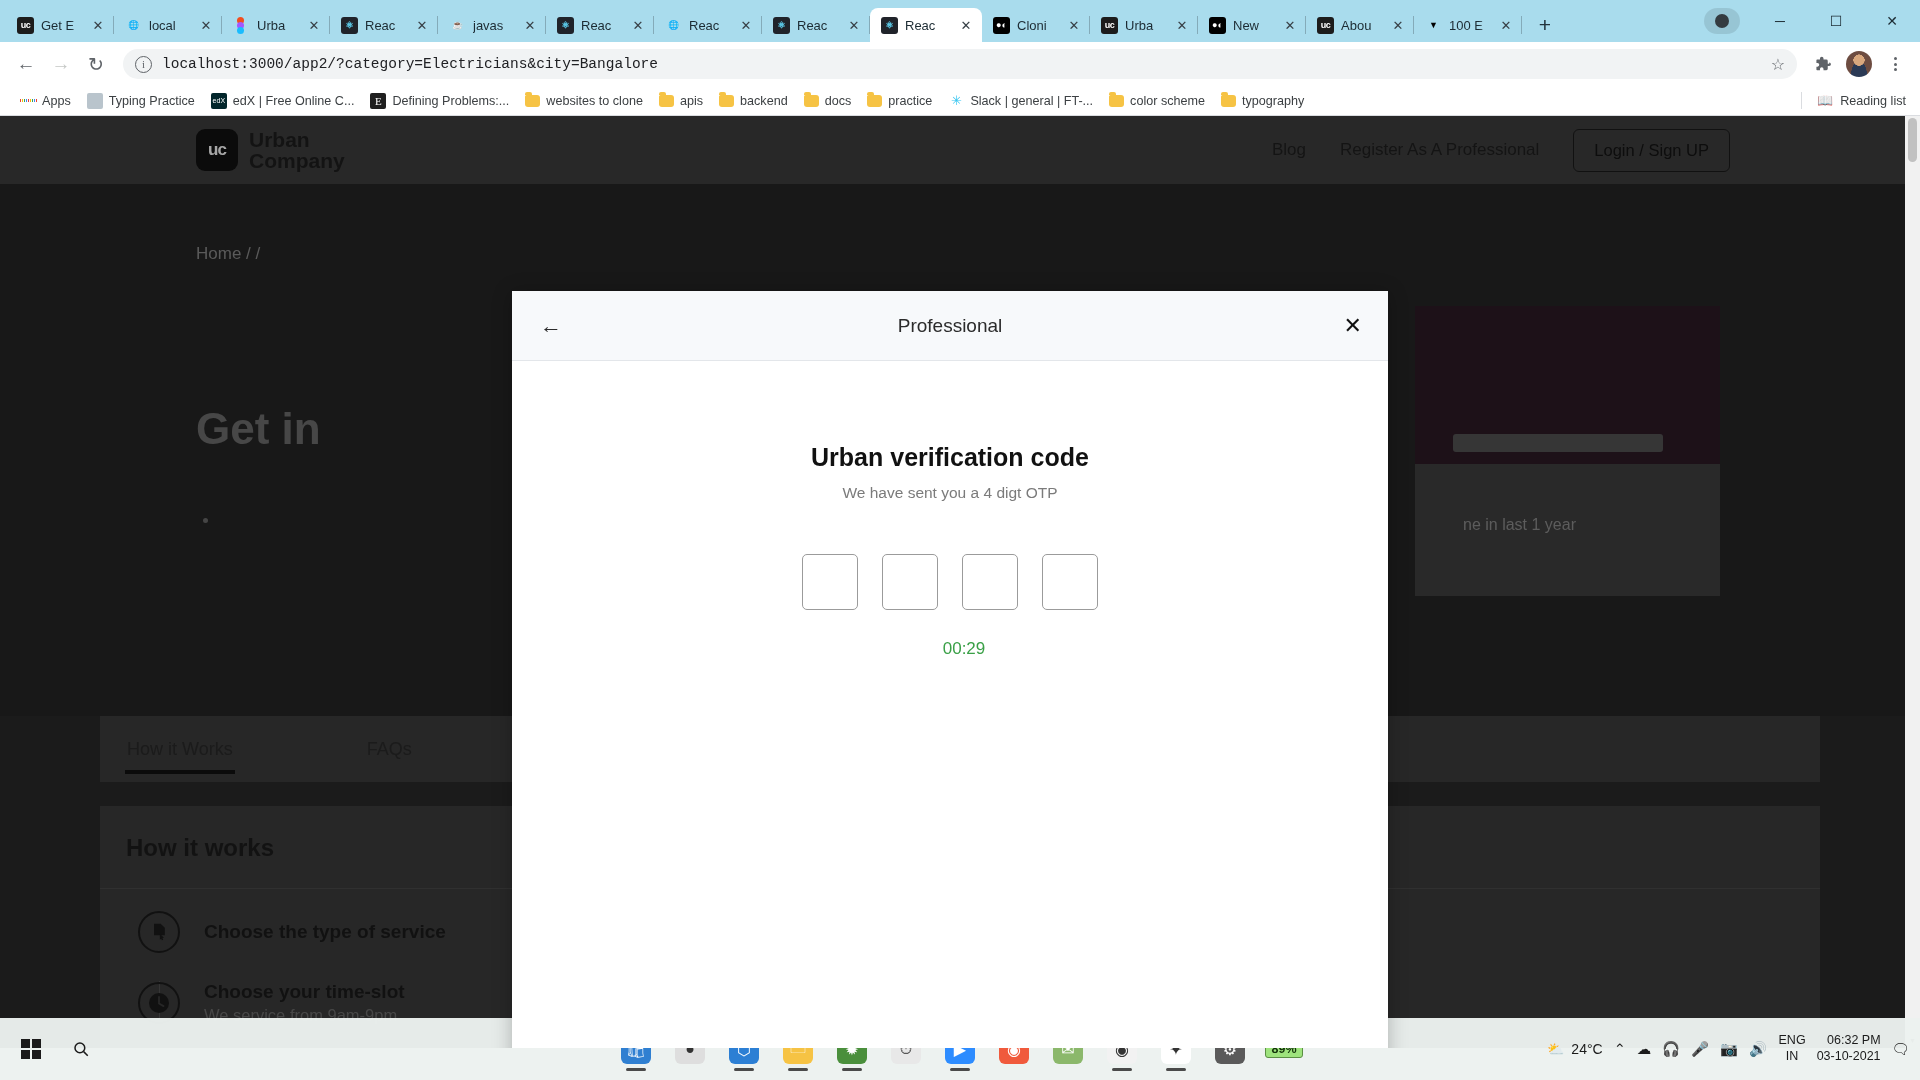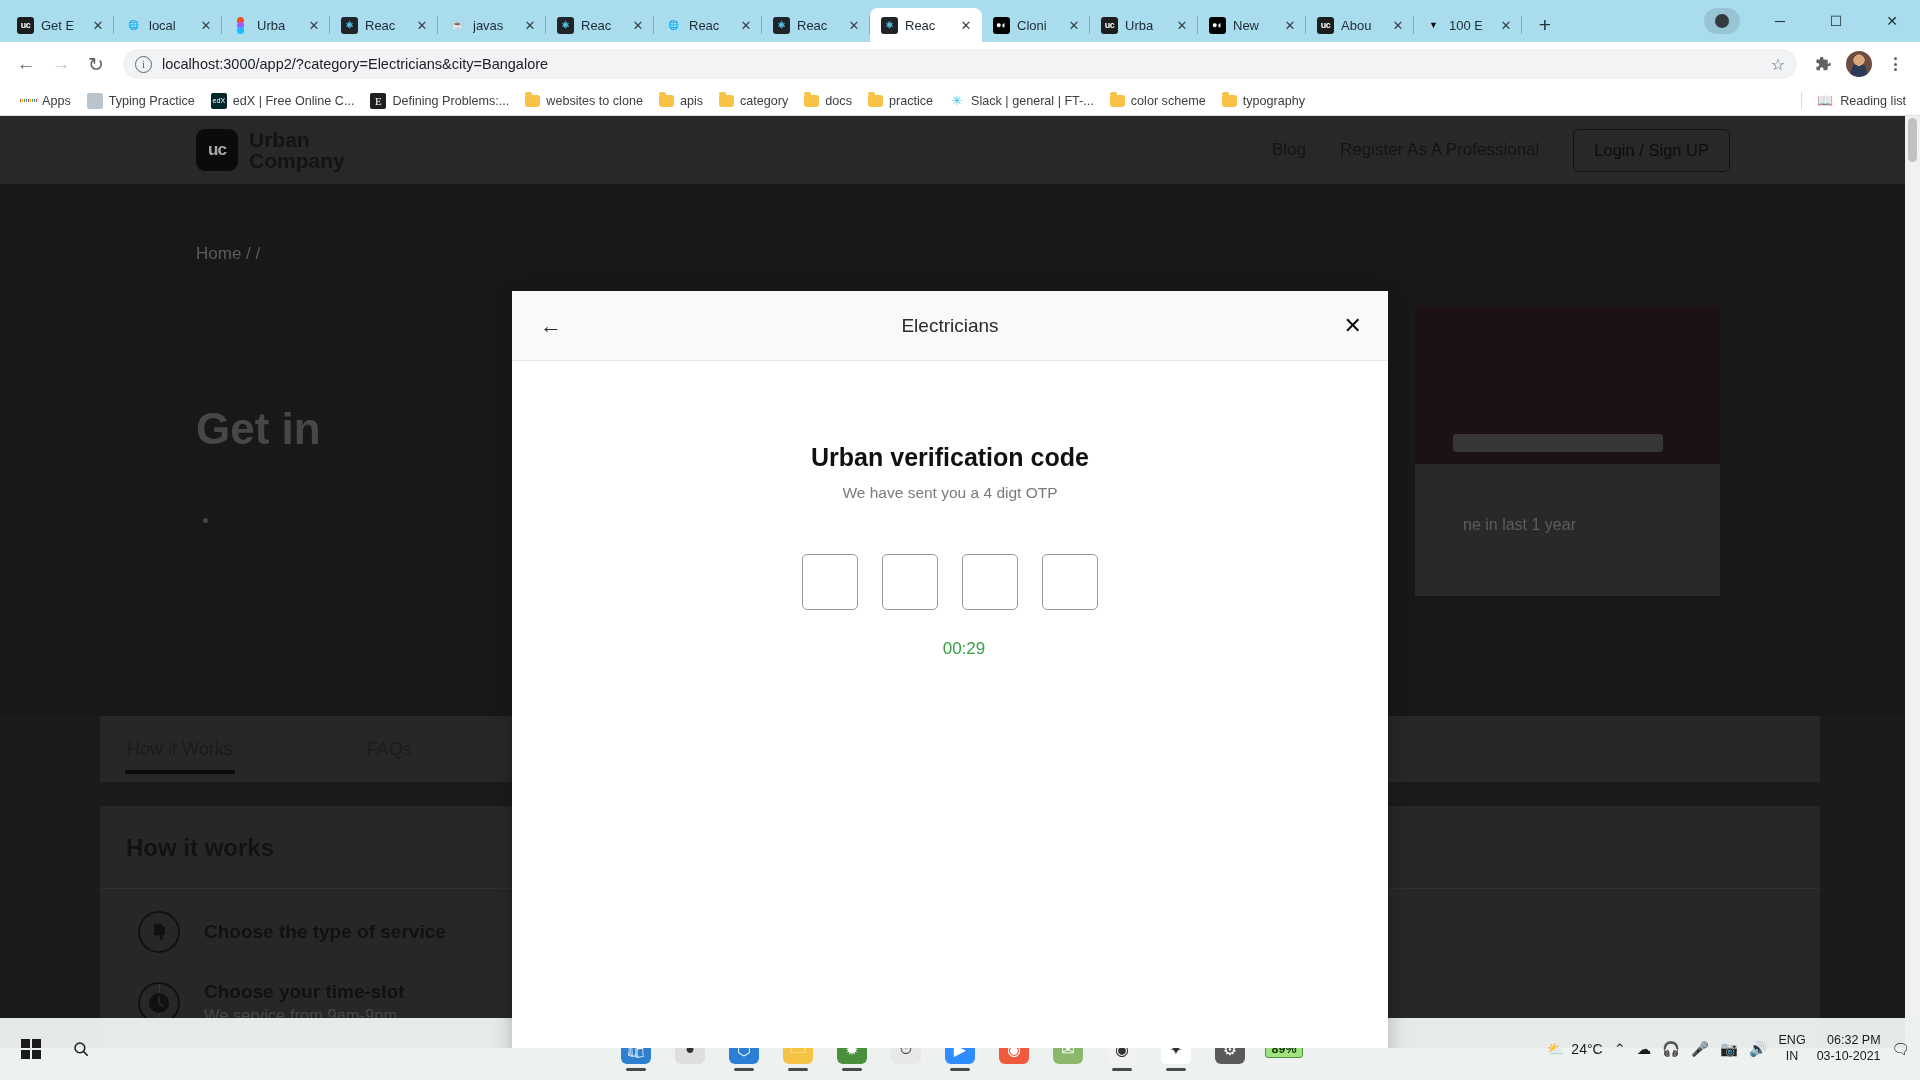--- a/index.html
+++ b/index.html
@@ -92,21 +92,21 @@
   .omnibox {
     flex: 1; height: 30px; background: #f1f3f4; border-radius: 15px;
     display: flex; align-items: center; padding: 0 12px; gap: 10px;
     margin: 0 8px; font-size: 14.5px; color: #202124;
   }
   .omnibox .info-ic {
     width: 17px;height:17px;border:1.3px solid #5f6368;border-radius:50%;
     display:flex;align-items:center;justify-content:center;font-size:11px;
     color:#5f6368; font-family:"Liberation Serif",serif; flex:0 0 17px;
   }
-  .omnibox .urltext { flex:1; white-space:nowrap; overflow:hidden;}
+  .omnibox .urltext { flex:1; white-space:nowrap; overflow:hidden;font-family:Liberation Mono, monospace;}
   .omnibox .star { font-size:16px; color:#5f6368; }
   .ext-ic { width:30px;height:30px;display:flex;align-items:center;justify-content:center;font-size:16px;color:#5f6368;}
   .avatar-tb { width:26px;height:26px;border-radius:50%;background:#6d4c41;
      background-image: radial-gradient(circle at 50% 35%, #d9a87e 0 26%, transparent 27%),
                        radial-gradient(ellipse at 50% 105%, #2b3a55 0 45%, transparent 46%);
      margin: 0 5px;}
   .kebab { width:30px;height:30px;display:flex;flex-direction:column;align-items:center;justify-content:center;gap:2.5px;}
   .kebab i { width:3px;height:3px;border-radius:50%;background:#5f6368;display:block;}
 
   
@@ -388,21 +388,21 @@
       <div class="bm">
         <span class="folder-ic"></span>
         <span>websites to clone</span>
       </div>
       <div class="bm">
         <span class="folder-ic"></span>
         <span>apis</span>
       </div>
       <div class="bm">
         <span class="folder-ic"></span>
-        <span>category</span>
+        <span>backend</span>
       </div>
       <div class="bm">
         <span class="folder-ic"></span>
         <span>docs</span>
       </div>
       <div class="bm">
         <span class="folder-ic"></span>
         <span>practice</span>
       </div>
       <div class="bm">
@@ -492,21 +492,21 @@
           
         </div>
       </div>
     </div>
 
     <div class="page-dim" style="background:rgba(0,0,0,0.35);"></div>
 
     <div class="modal">
       <div class="modal-header">
         <div class="modal-back">←</div>
-        <div class="modal-title">Electricians</div>
+        <div class="modal-title">Professional</div>
         <div class="modal-close">✕</div>
       </div>
       <div class="modal-body">
         <div class="mb-title">Urban verification code</div>
         <div class="mb-sub">
           <div>We have sent you a 4 digt OTP</div>
         </div>
         <div class="otp-row" id="otp-row">
             <input class="otp-box" type="text" maxlength="1" style="">
             <input class="otp-box" type="text" maxlength="1" style="">

